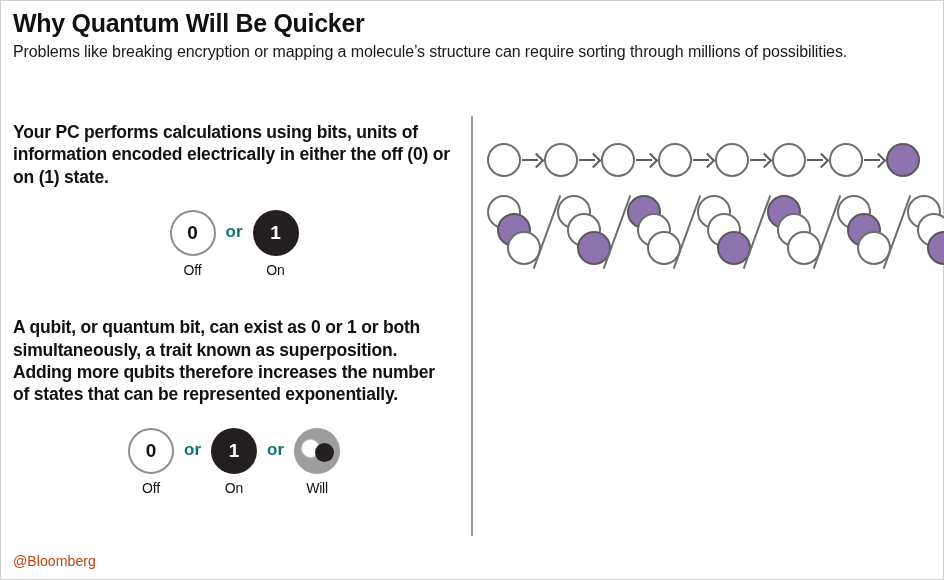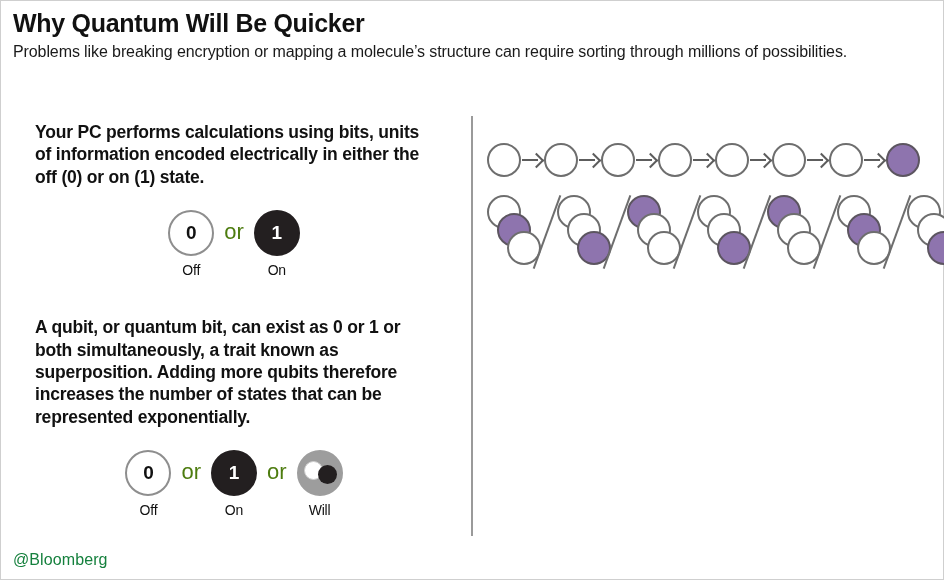--- a/index.html
+++ b/index.html
@@ -44,21 +44,20 @@
 
   
   .body {
     position: absolute;
     top: 112px; left: 0; right: 0; bottom: 46px;
     display: flex;
   }
   .col {
     position: relative;
     padding: 8px 14px 0 12px;
-    margin-left: 22px;
   }
   .col-left  { width: 470px; }
   .col-right { width: 474px; padding-left: 18px; }
 
   .divider {
     position: absolute;
     left: 470px; top: 3px;
     width: 2px; height: 420px;
     background: #9a9a9a;
   }
@@ -78,24 +77,24 @@
     align-items: flex-start;
     justify-content: center;
     gap: 10px;
   }
   .fig-item {
     display: flex;
     flex-direction: column;
     align-items: center;
   }
   .fig-or {
-    font-size: 22px;
-    font-weight: normal;
+    font-size: 17px;
+    font-weight: bold;
     line-height: 44px;
-    color: #4d7c0f;
+    color: #0f766e;
   }
   .bitcircle {
     width: 46px; height: 46px;
     border-radius: 50%;
     display: flex;
     align-items: center;
     justify-content: center;
     font-size: 19px;
     font-weight: bold;
   }
@@ -210,23 +209,23 @@
     width: 2.3px; height: 78px;
     background: #6e6e6e;
     transform: rotate(20deg);
     transform-origin: center;
   }
 
   
   .footer {
     position: absolute;
     left: 12px; bottom: 10px;
-    font-size: 16px;
+    font-size: 14px;
     font-weight: 400;
-    color: #15803d;
+    color: #c2410c;
     letter-spacing: 0.1px;
     margin-top: 47px;
   }
 </style>
 </head>
 <body>
 
 <div class="page">
 
   <div class="header">

